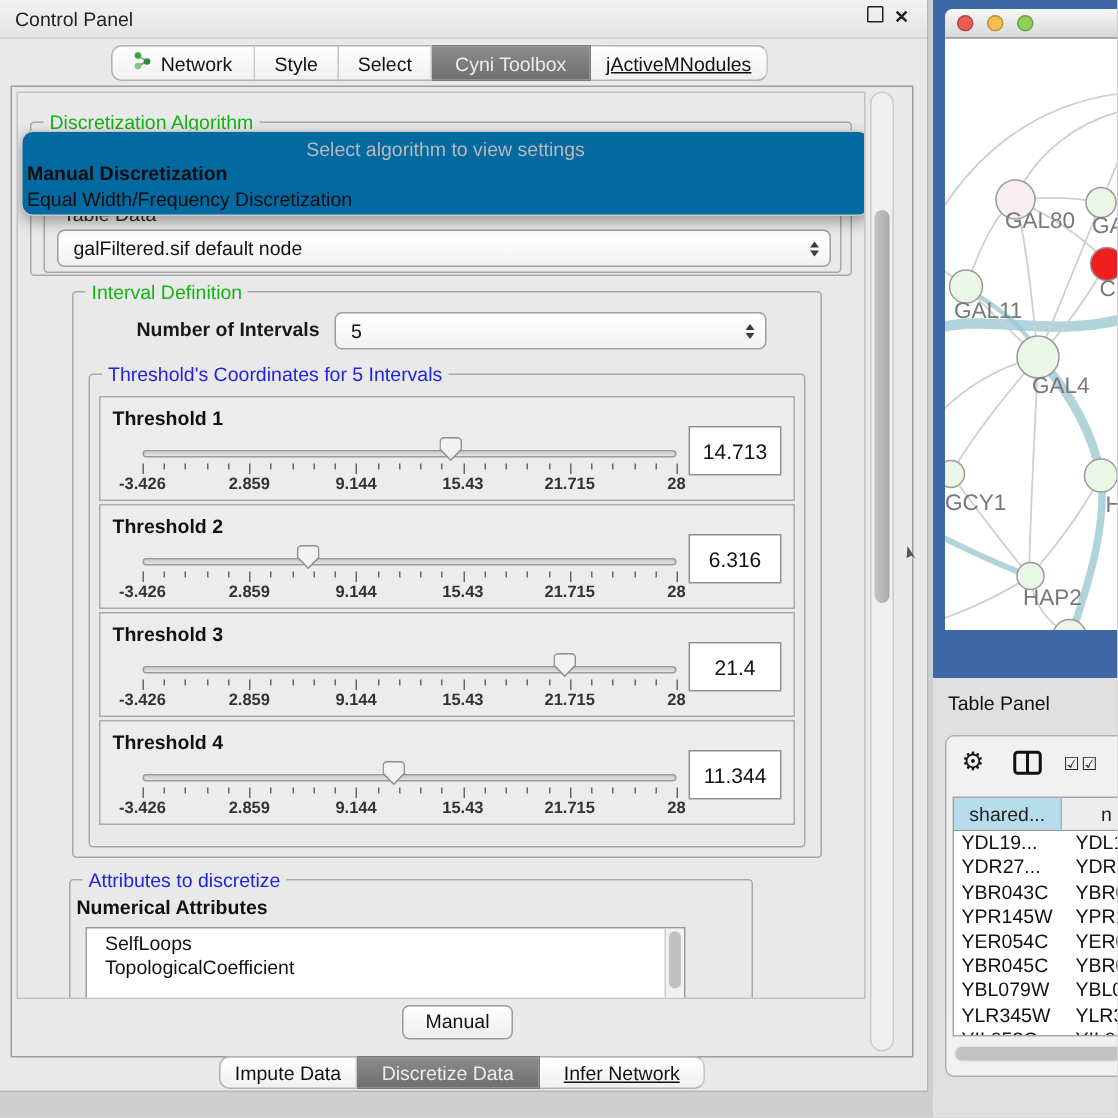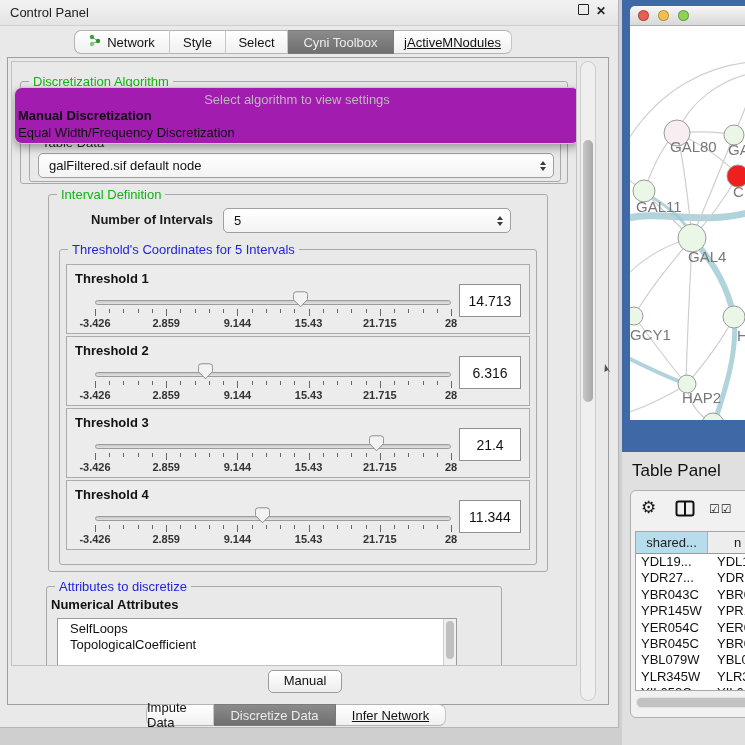--- a/index.html
+++ b/index.html
@@ -28,21 +28,21 @@
   .group-title{position:absolute;top:-8px;left:8px;background:#e9e9e9;padding:0 4px;font-size:13px;white-space:nowrap;}
   .t-green{color:#12b412;}
   .t-blue{color:#2222e0;}
   .t-black{color:#2a2a2a;}
   
   .combo{position:absolute;background:linear-gradient(#ffffff,#f3f3f3);border:1px solid #9f9f9f;border-radius:5px;display:flex;align-items:center;box-sizing:border-box;padding-left:10px;font-size:13px;color:#111;}
   .stepper{position:absolute;right:7px;top:50%;transform:translateY(-50%);display:flex;flex-direction:column;gap:2px;align-items:center;}
   .arr-up{width:0;height:0;border-left:3.5px solid transparent;border-right:3.5px solid transparent;border-bottom:4px solid #3c3c3c;}
   .arr-dn{width:0;height:0;border-left:3.5px solid transparent;border-right:3.5px solid transparent;border-top:4px solid #3c3c3c;}
   
-  .algo-popup{position:absolute;left:12px;top:82px;width:566px;height:57px;background:#a21caf;border:1px solid #c9c9c9;border-radius:8px;box-shadow:0 4px 10px rgba(0,0,0,0.35);z-index:60;box-sizing:border-box;}
+  .algo-popup{position:absolute;left:12px;top:82px;width:566px;height:57px;background:#0369a1;border:1px solid #c9c9c9;border-radius:8px;box-shadow:0 4px 10px rgba(0,0,0,0.35);z-index:60;box-sizing:border-box;}
   .popup-hint{position:absolute;left:0;top:4px;width:100%;text-align:center;color:#b9b9b9;font-size:13px;}
   .popup-opt{position:absolute;left:3px;font-size:13px;color:#0d0d0d;white-space:nowrap;}
   .focus-frag{position:absolute;left:558px;top:36px;width:28px;height:26px;border:3px solid #5b9cdb;border-radius:7px;background:#fff;z-index:5;box-sizing:border-box;}
   
   .th-panel{position:relative;width:464px;height:70px;border:1px solid #ababab;background:#ececec;box-sizing:border-box;margin:0 0 2px 6px;}
   .th-label{position:absolute;left:8px;top:6px;font-weight:bold;font-size:13px;color:#111;}
   .th-track{position:absolute;left:28px;top:35px;width:356px;height:5px;background:linear-gradient(#c9c9c9,#e3e3e3);border:1px solid #9b9b9b;border-radius:3px;box-sizing:border-box;}
   .th-handle{position:absolute;top:26px;width:15px;height:17px;}
   .tick{position:absolute;width:1px;background:#666;}
   .tick.minor{top:44px;height:4px;}
@@ -56,21 +56,21 @@
   .attr-sb{position:absolute;right:0;top:0;width:13px;height:100%;background:#f0f0f0;border-left:1px solid #cfcfcf;box-sizing:border-box;}
   .attr-sb-thumb{position:absolute;left:2px;top:2px;width:8px;height:38px;background:#c0c0c0;border-radius:5px;}
   
   .apply-btn{position:absolute;left:260px;top:612px;width:72px;height:21px;background:linear-gradient(#ffffff,#ededed);border:1px solid #9c9c9c;border-radius:5px;font-size:13px;color:#111;text-align:center;line-height:20px;}
   
   #right-region{position:absolute;left:622px;top:0;width:123px;height:745px;background:#e0e0e0;overflow:hidden;}
   .net-frame{position:absolute;left:0;top:0;width:123px;height:452px;background:#3e68a6;}
   .net-titlebar{position:absolute;left:8px;top:6px;width:115px;height:20px;background:linear-gradient(#f7f7f7,#d8d8d8);border-radius:5px 0 0 0;border-bottom:1px solid #aeaeae;box-sizing:border-box;}
   .light{position:absolute;top:4px;width:11px;height:11px;border-radius:50%;box-sizing:border-box;border:1px solid rgba(0,0,0,0.25);}
   .net-canvas{position:absolute;left:8px;top:26px;width:115px;height:394px;background:#fff;overflow:hidden;}
-  .tp-title{position:absolute;left:10px;top:461px;font-size:17px;color:#111;}
+  .tp-title{position:absolute;left:10px;top:461px;font-size:13px;color:#111;}
   .tp-box{position:absolute;left:8px;top:490px;width:135px;height:228px;background:#f1f1f1;border:1px solid #b0b0b0;border-radius:6px 0 0 6px;box-sizing:border-box;}
   .gear{position:absolute;left:10px;top:6px;font-size:17px;color:#1a1a1a;}
   .cols-icon{position:absolute;left:44px;top:9px;}
   .checks{position:absolute;left:78px;top:11px;font-size:12px;letter-spacing:1px;color:#222;}
   .tp-grid{position:absolute;left:4px;top:40px;width:128px;height:160px;background:#fff;border:1px solid #a6a6a6;overflow:hidden;box-sizing:border-box;}
   .tp-header{display:flex;height:21px;border-bottom:1px solid #9a9a9a;}
   .tp-hc1{width:72px;background:#b7dcec;border-right:1px solid #9fb6c0;text-align:center;line-height:21px;font-size:13px;color:#222;box-sizing:border-box;}
   .tp-hc2{flex:1;background:#ededed;line-height:21px;font-size:13px;color:#222;padding-left:26px;}
   .tp-row{display:flex;height:16.4px;font-size:13px;color:#111;}
   .tp-c1{width:72px;padding-left:5px;box-sizing:border-box;white-space:nowrap;overflow:hidden;}
@@ -335,21 +335,21 @@
       </div>
 
       <div class="v-scrollbar">
           <div class="v-thumb"></div>
         </div>
 
       <div class="apply-btn">Manual</div>
     </div>
 
     <div class="seg-bar" id="cp-bottom-tabs" style="left:146px;top:704px;height:22px;">
-        <div class="seg" style="width: 68px;">
+        <div class="seg" style="width: 92px;">
           <span>Impute Data</span>
         </div>
         <div class="seg selected" style="width: 122px;">
           <span>Discretize Data</span>
         </div>
         <div class="seg" style="width: 110px;">
           <span>Infer Network</span>
         </div>
       </div>
   </div>

